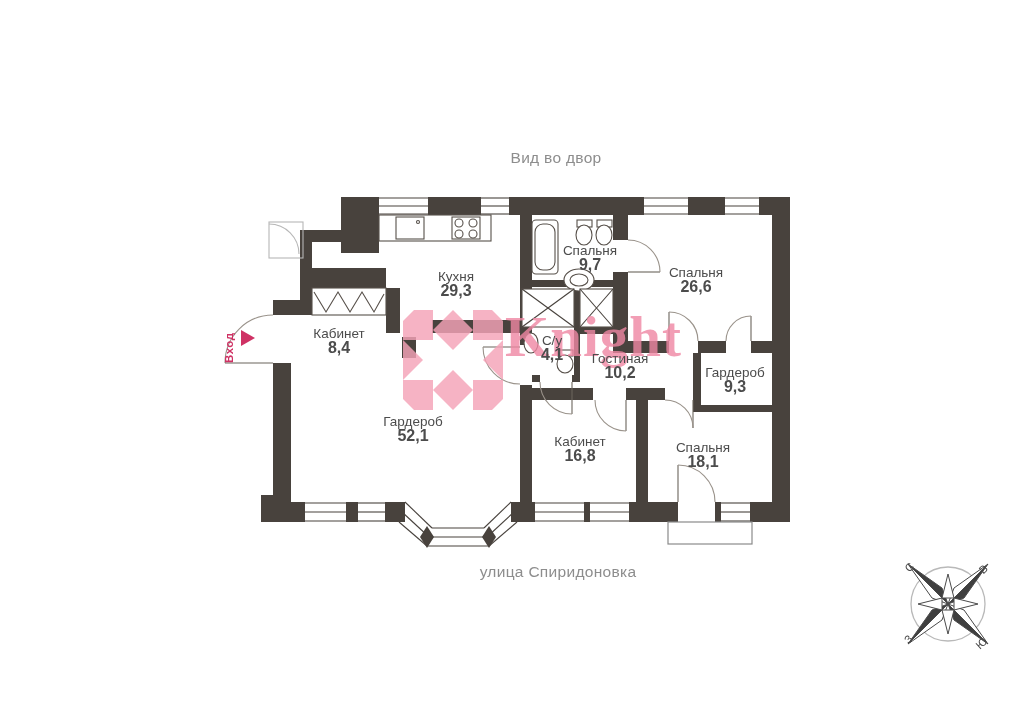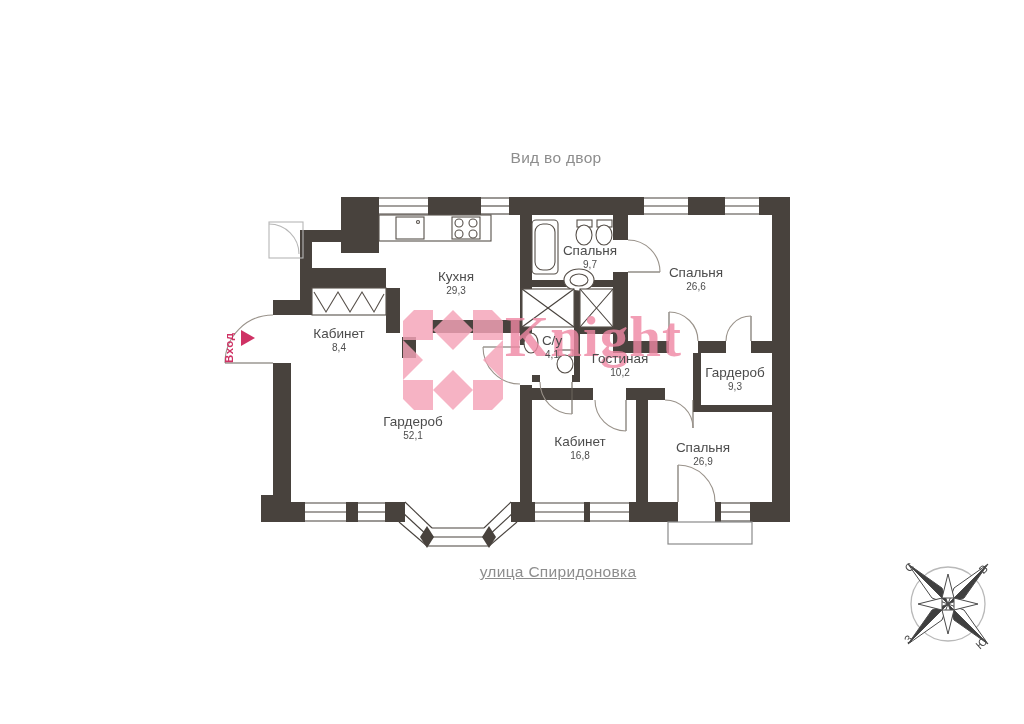--- a/index.html
+++ b/index.html
@@ -4,21 +4,21 @@
 <style>
   html,body{margin:0;padding:0;background:#ffffff;}
   .stage{position:relative;width:1024px;height:724px;background:#ffffff;overflow:hidden;
          font-family:"Liberation Sans", sans-serif;margin-left:28px;}
   .toplabel,.bottomlabel{position:absolute;transform:translate(-50%,-50%);
          color:#8d8d8d;font-size:15.5px;letter-spacing:.3px;white-space:nowrap;}
   .plan-svg{position:absolute;left:0;top:0;}
   .room-label{position:absolute;transform:translate(-50%,-50%);text-align:center;
          color:#4c4c4c;white-space:nowrap;z-index:30;}
   .room-label .rn{font-size:13.5px;line-height:15px;}
-  .room-label .ra{font-size:10px;line-height:14px;}
+  .room-label .ra{font-size:16px;line-height:14px;font-weight:bold;}
   .wm-logo{position:absolute;left:375px;top:310px;opacity:.82;z-index:20;}
   .wm-text{position:absolute;left:477px;top:314px;z-index:20;opacity:.8;
          font-family:"Liberation Serif", serif;font-weight:bold;
          font-size:57px;line-height:45px;color:#ef87a3;letter-spacing:1px;}
   .entr-label{position:absolute;left:195px;top:363px;transform:rotate(-90deg);
          transform-origin:top left;color:#cf3164;font-size:11.5px;font-weight:bold;
          letter-spacing:.5px;white-space:nowrap;z-index:25;}
   .entr-arrow{position:absolute;left:213px;top:330px;width:0;height:0;z-index:25;
          border-top:8px solid transparent;border-bottom:8px solid transparent;
          border-left:14px solid #cf3164;}
@@ -312,18 +312,18 @@
   <div class="room-label" style="left:385px;top:428px;">
     <div class="rn">Гардероб</div>
     <div class="ra">52,1</div>
   </div>
   <div class="room-label" style="left:552px;top:448px;">
     <div class="rn">Кабинет</div>
     <div class="ra">16,8</div>
   </div>
   <div class="room-label" style="left:675px;top:454px;">
     <div class="rn">Спальня</div>
-    <div class="ra">26,9</div>
-  </div>
-
-  <div class="bottomlabel" style="left:530px;top:572px;text-decoration:underline;">улица Спиридоновка</div>
+    <div class="ra">18,1</div>
+  </div>
+
+  <div class="bottomlabel" style="left:530px;top:572px;">улица Спиридоновка</div>
 
 </div>
 
 </body></html>

